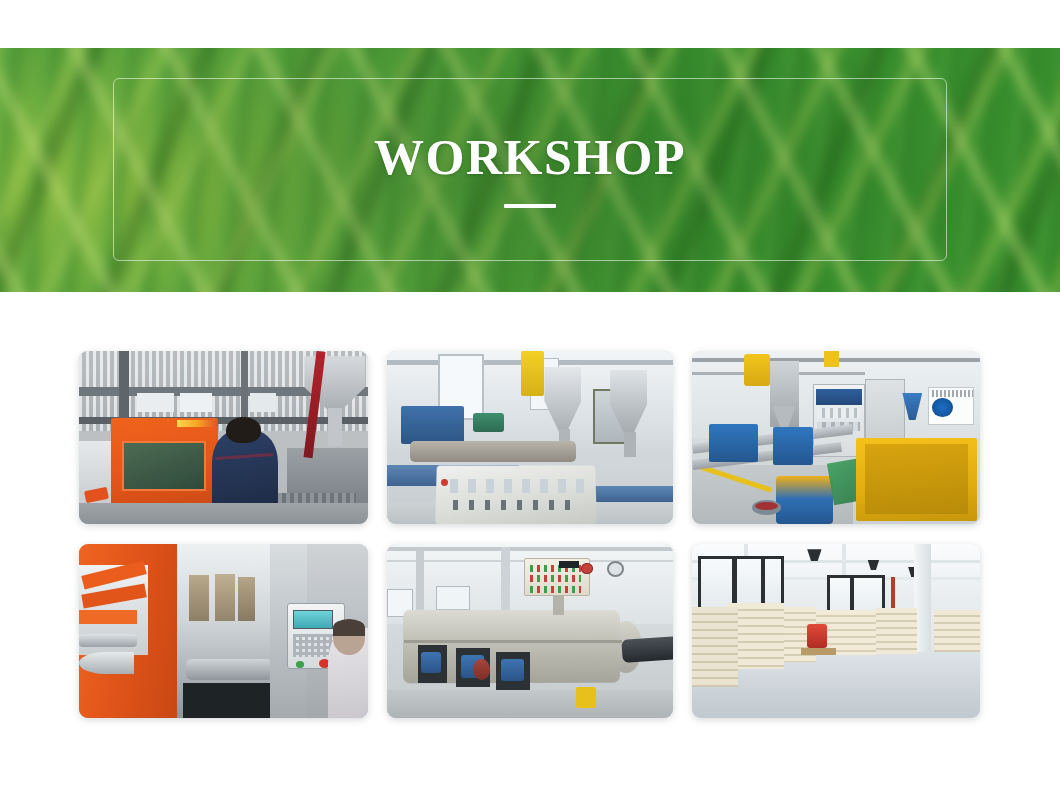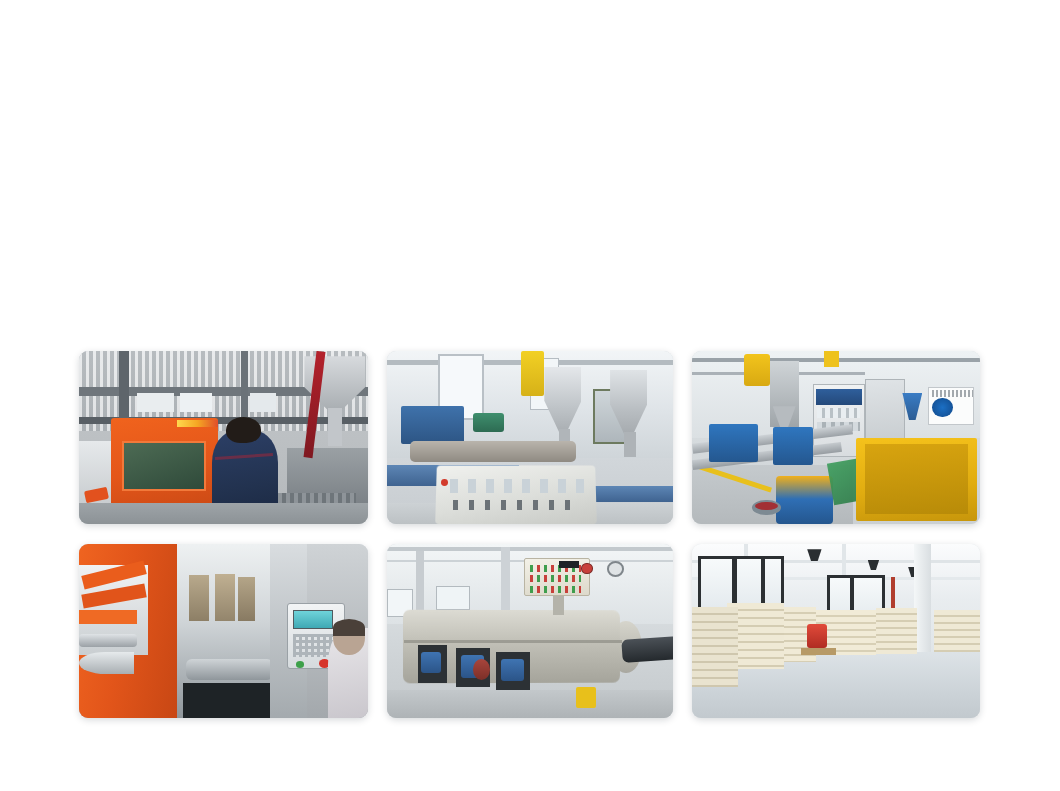--- a/index.html
+++ b/index.html
@@ -463,20 +463,29 @@
   }
   .p6 .redbag { left:40%; top:46%; width:7%; height:14%; background:linear-gradient(180deg,#e14a3a,#b02d23); border-radius:3px; }
   .p6 .woodpal { left:38%; top:60%; width:12%; height:4%; background:#b79a67; }
   .p6 .floor6 { left:0; top:62%; width:100%; height:38%; background:linear-gradient(180deg,#dde3e7 0%,#ccd3d8 60%,#c2c9ce 100%); }
 </style>
 </head>
 <body>
 
 <div class="page">
 
+  <section class="hero">
+    <div class="hero-bg"></div>
+    <div class="hero-shade"></div>
+
+    <div class="hero-frame">
+      <h1 class="hero-title">WORKSHOP</h1>
+      <div class="hero-rule"></div>
+    </div>
+  </section>
 
   <section class="gallery">
 
     <figure class="card">
       <div class="photo p1">
         <div class="roofdeck"></div>
         <div class="beam beam1"></div>
         <div class="win winA"></div>
         <div class="win winB"></div>
         <div class="win winC"></div>

